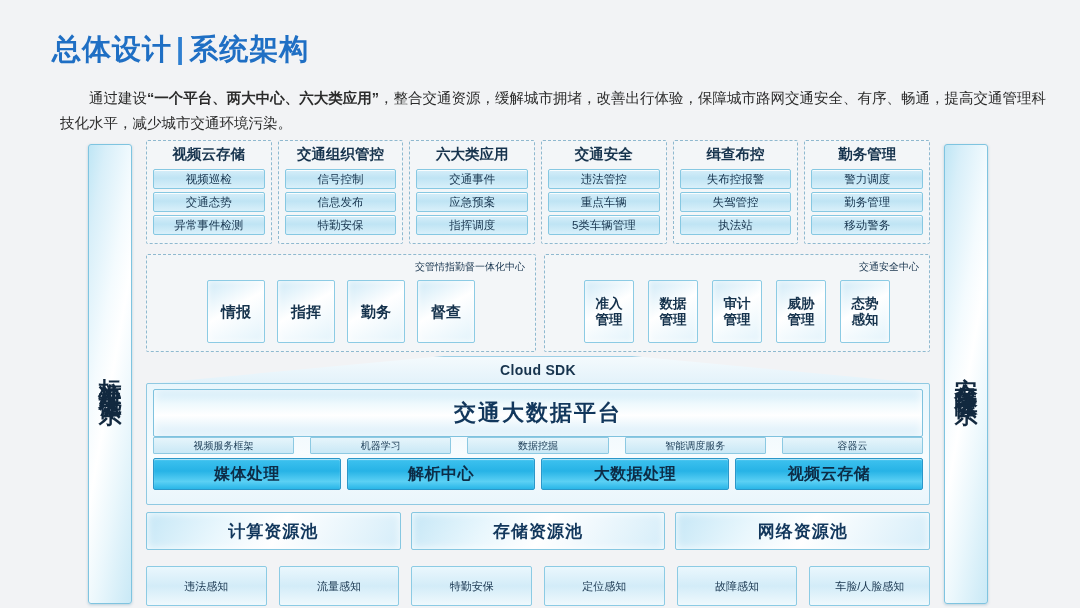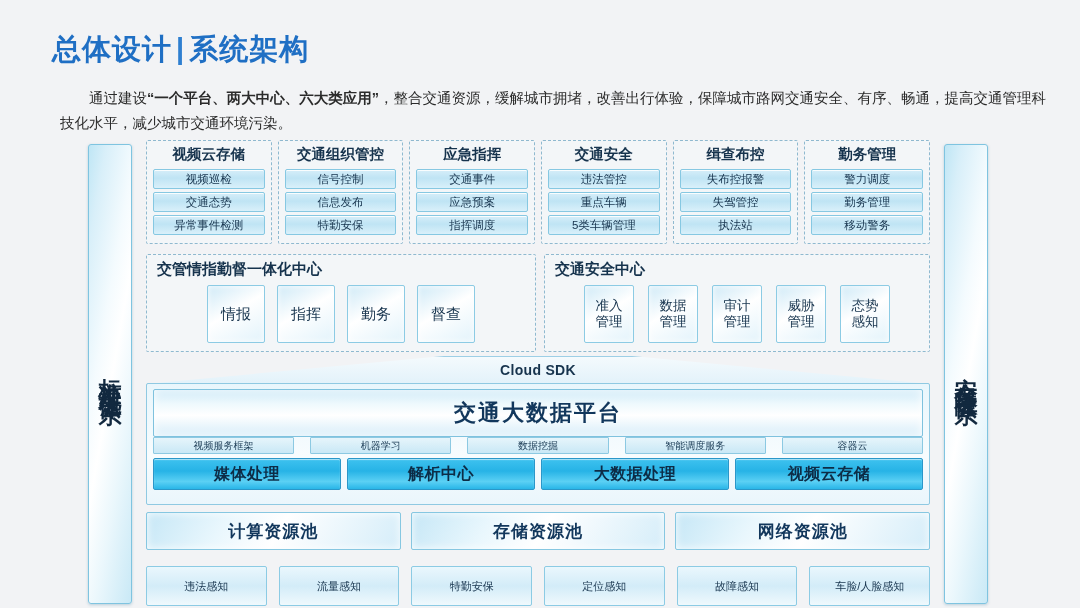--- a/index.html
+++ b/index.html
@@ -139,39 +139,39 @@
     gap: 8px;
   }
   .center-box {
     padding: 5px 10px 8px;
     display: flex;
     flex-direction: column;
   }
   .center-box.left  { width: 390px; }
   .center-box.right { flex: 1; }
   .center-title {
-    text-align: left;
-    font-size: 15px;
-    font-weight: bold;
+    text-align: right;
+    font-size: 10px;
+    font-weight: normal;
     color: #16334d;
     margin-bottom: 6px;
   }
   .center-items {
     flex: 1;
     display: flex;
     justify-content: center;
     gap: 12px;
   }
   .center-box.right .center-items { gap: 14px; }
   .center-chip {
     border: 1px solid #8ccbe4;
     border-radius: 2px;
     background: linear-gradient(150deg, #cfeaf7 0%, #ffffff 45%, #e2f3fb 100%);
     font-size: 15px;
-    font-weight: normal;
+    font-weight: bold;
     color: #16334d;
     display: flex;
     align-items: center;
     justify-content: center;
     text-align: center;
     line-height: 1.15;
     box-shadow: inset 0 0 6px rgba(255,255,255,.9);
   }
   .center-box.left .center-chip  { width: 58px; }
   .center-box.right .center-chip { width: 50px; font-size: 13.5px; }
@@ -341,21 +341,21 @@
       </div>
 
       <div class="app-group dashed">
         <div class="app-title">交通组织管控</div>
         <div class="chip">信号控制</div>
         <div class="chip">信息发布</div>
         <div class="chip">特勤安保</div>
       </div>
 
       <div class="app-group dashed">
-        <div class="app-title">应急指挥</div>
+        <div class="app-title">六大类应用</div>
         <div class="chip">交通事件</div>
         <div class="chip">应急预案</div>
         <div class="chip">指挥调度</div>
       </div>
 
       <div class="app-group dashed">
         <div class="app-title">交通安全</div>
         <div class="chip">违法管控</div>
         <div class="chip">重点车辆</div>
         <div class="chip">5类车辆管理</div>

